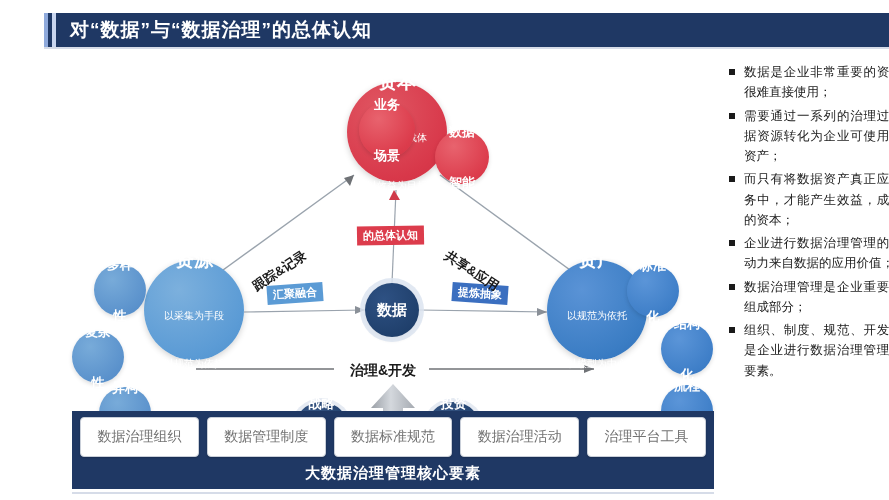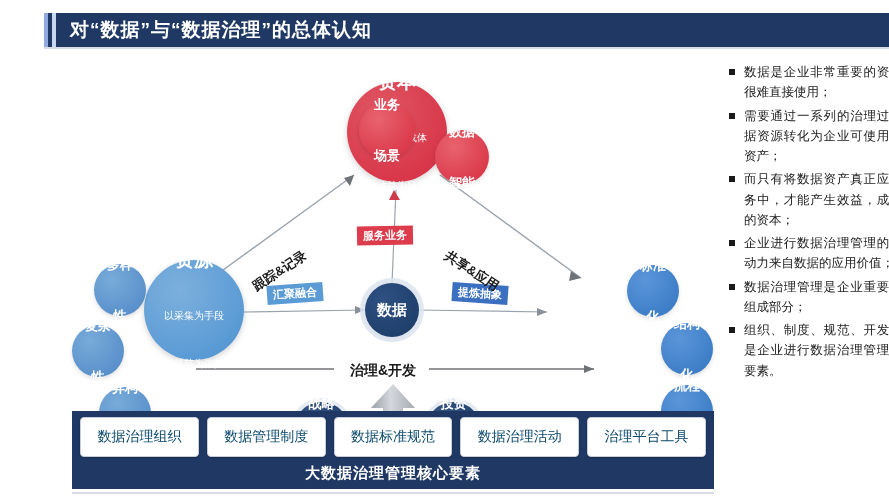--- a/index.html
+++ b/index.html
@@ -152,21 +152,21 @@
     box-shadow: 0 0 0 4px rgba(226,232,241,0.9), 0 2px 5px rgba(0,0,0,0.2);
   }
   .sat-label { font-size: 13px; line-height: 1.18; }
 
   
   #sat-demand   { left: 239px; top: 73px;  width: 54px; height: 54px; }
   #sat-scene    { left: 315px; top: 52px;  width: 56px; height: 56px; }
   #sat-intel    { left: 391px; top: 80px;  width: 54px; height: 54px; }
 
   #sat-diverse  { left: 50px;  top: 214px; width: 52px; height: 52px; }
-  #sat-complex  { left: 28px;  top: 275px; width: 52px; height: 52px; }
+  #sat-complex  { left: 28px;  top: 281px; width: 52px; height: 52px; }
   #sat-hetero   { left: 55px;  top: 337px; width: 52px; height: 52px; }
 
   #sat-standard { left: 583px; top: 215px; width: 52px; height: 52px; }
   #sat-struct   { left: 617px; top: 273px; width: 52px; height: 52px; }
   #sat-process  { left: 617px; top: 335px; width: 52px; height: 52px; }
 
   #sat-strategy { left: 250px; top: 352px; width: 55px; height: 55px; }
   #sat-invest   { left: 382px; top: 352px; width: 55px; height: 55px; }
 
   
@@ -240,21 +240,21 @@
   .element-box {
     flex: 1 1 0;
     background: #ffffff;
     border: 1px solid #c9cfd9;
     border-radius: 4px;
     height: 38px;
     display: flex;
     align-items: center;
     justify-content: center;
     font-size: 14px;
-    color: #0c4a6e;
+    color: #737373;
     white-space: nowrap;
     box-shadow: 0 1px 2px rgba(0,0,0,0.2);
   }
   .element-box b { font-weight: normal; }
   #core-caption {
     color: #ffffff;
     font-size: 15px;
     font-weight: bold;
     text-align: center;
     letter-spacing: 1px;
@@ -360,20 +360,25 @@
       <div class="sub-label">以场景为载体</div>
       <div class="sub-label">以效益为目标</div>
     </div>
 
     <div class="node hub" id="node-resource">
       <div class="main-label">资源</div>
       <div class="sub-label">以采集为手段</div>
       <div class="sub-label">以规范为依托</div>
     </div>
 
+    <div class="node hub" id="node-asset">
+      <div class="main-label">资产</div>
+      <div class="sub-label">以规范为依托</div>
+      <div class="sub-label">以模型为中心</div>
+    </div>
 
     <div class="node" id="node-data">
       <div class="main-label">数据</div>
     </div>
 
     <div class="node sat-red" id="sat-scene">
       <div class="sat-label">业务</div>
       <div class="sat-label">场景</div>
     </div>
     <div class="node sat-red" id="sat-intel">
@@ -409,21 +414,21 @@
 
     <div class="node sat-navy" id="sat-strategy">
       <div class="sat-label">战略</div>
       <div class="sat-label">引领</div>
     </div>
     <div class="node sat-navy" id="sat-invest">
       <div class="sat-label">投资</div>
       <div class="sat-label">驱动</div>
     </div>
 
-    <div class="tag" id="tag-serve">服务业务</div>
+    <div class="tag" id="tag-serve">的总体认知</div>
     <div class="tag" id="tag-converge">汇聚融合</div>
     <div class="tag" id="tag-abstract">提炼抽象</div>
 
     <div class="edge-label" id="label-trace">跟踪&amp;记录</div>
     <div class="edge-label" id="label-share">共享&amp;应用</div>
     <div class="edge-label" id="label-govern">治理&amp;开发</div>
   </div>
 
   <div id="bottom-panel">
     <div id="element-row">

